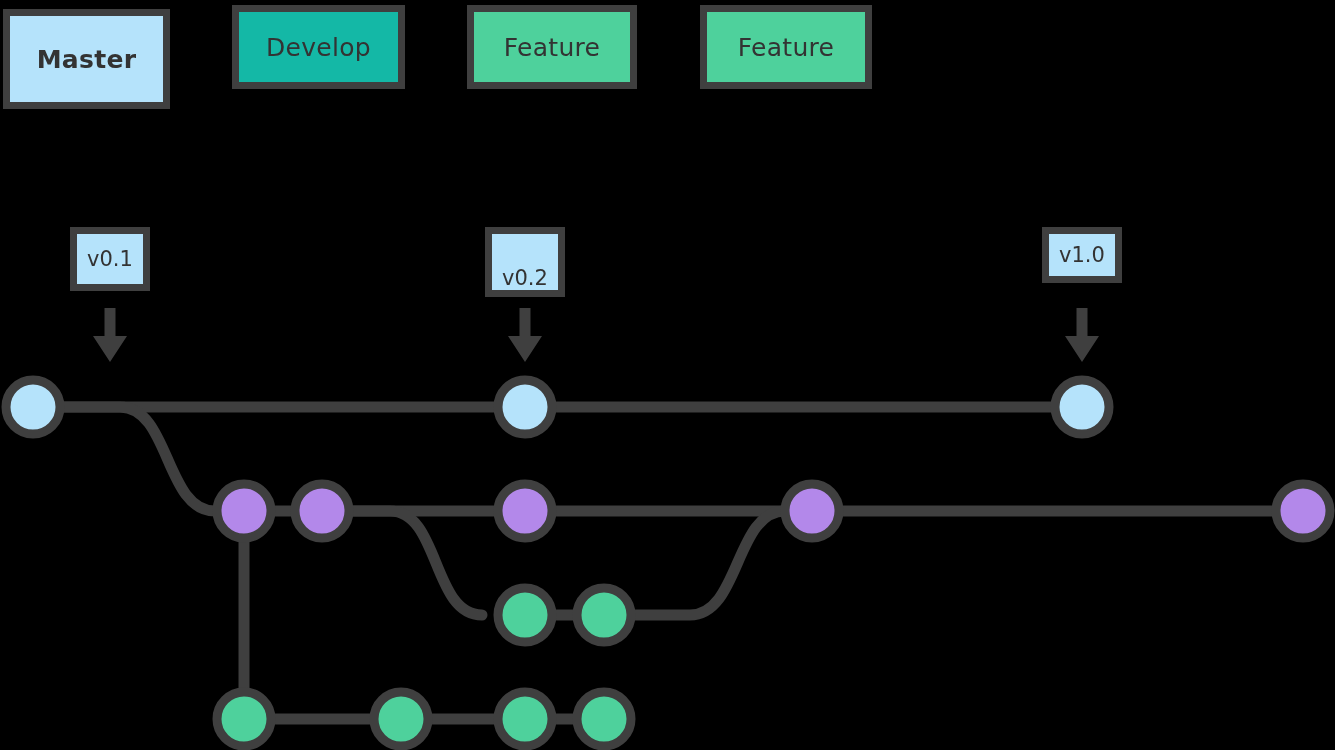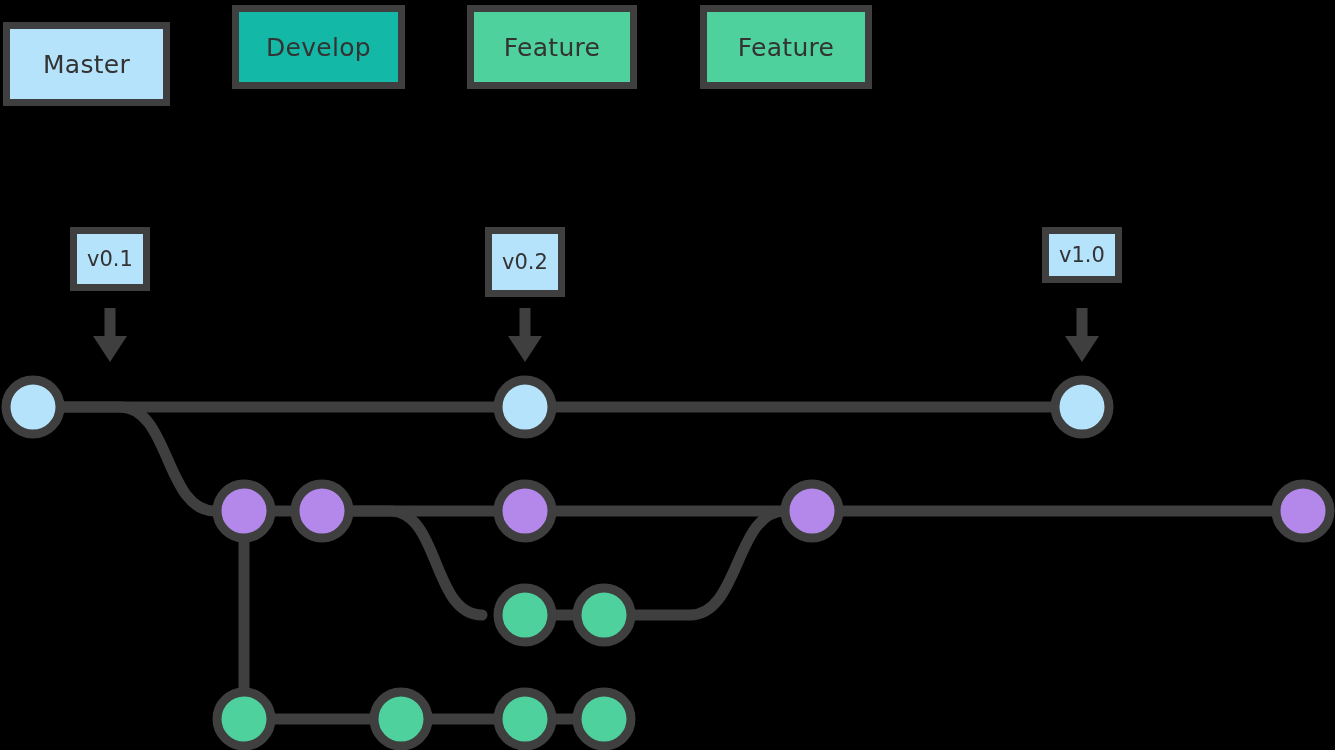--- a/index.html
+++ b/index.html
@@ -115,38 +115,38 @@
         <g>
           <path d="M 519.5 308 L 530.5 308 L 530.5 336 L 542 336 L 525 362 L 508 336 L 519.5 336 Z" fill="#3f3f3f"></path>
         </g>
         <g>
           <path d="M 1076.5 308 L 1087.5 308 L 1087.5 336 L 1099 336 L 1082 362 L 1065 336 L 1076.5 336 Z" fill="#3f3f3f"></path>
         </g>
       </g>
   </svg>
 
   <div id="legend-layer">
-      <div class="legend-box" style="left: 3px; top: 22px; width: 167px; height: 84px; background: rgb(181, 227, 251);">
+      <div class="legend-box" style="left: 3px; top: 9px; width: 167px; height: 100px; background: rgb(181, 227, 251); font-weight: bold;">
         <span>Master</span>
       </div>
       <div class="legend-box" style="left: 232px; top: 5px; width: 173px; height: 84px; background: #14b8a6;">
         <span>Develop</span>
       </div>
       <div class="legend-box" style="left: 467px; top: 5px; width: 170px; height: 84px; background: rgb(78, 209, 156);">
         <span>Feature</span>
       </div>
       <div class="legend-box" style="left: 700px; top: 5px; width: 172px; height: 84px; background: rgb(78, 209, 156);">
         <span>Feature</span>
       </div>
     </div>
   <div id="tag-layer">
       <div class="tag-box" style="left: 70px; top: 227px; width: 80px; height: 64px; background: rgb(181, 227, 251);">
         <span>v0.1</span>
       </div>
-      <div class="tag-box" style="left: 485px; top: 227px; width: 80px; height: 70px; background: rgb(181, 227, 251);">
+      <div class="tag-box" style="left: 485px; top: 227px; width: 80px; height: 70px; background: rgb(181, 227, 251); align-items: flex-end;">
         <span>v0.2</span>
       </div>
       <div class="tag-box" style="left: 1042px; top: 227px; width: 80px; height: 56px; background: rgb(181, 227, 251);">
         <span>v1.0</span>
       </div>
     </div>
 
 </div>
 
 </body></html>

